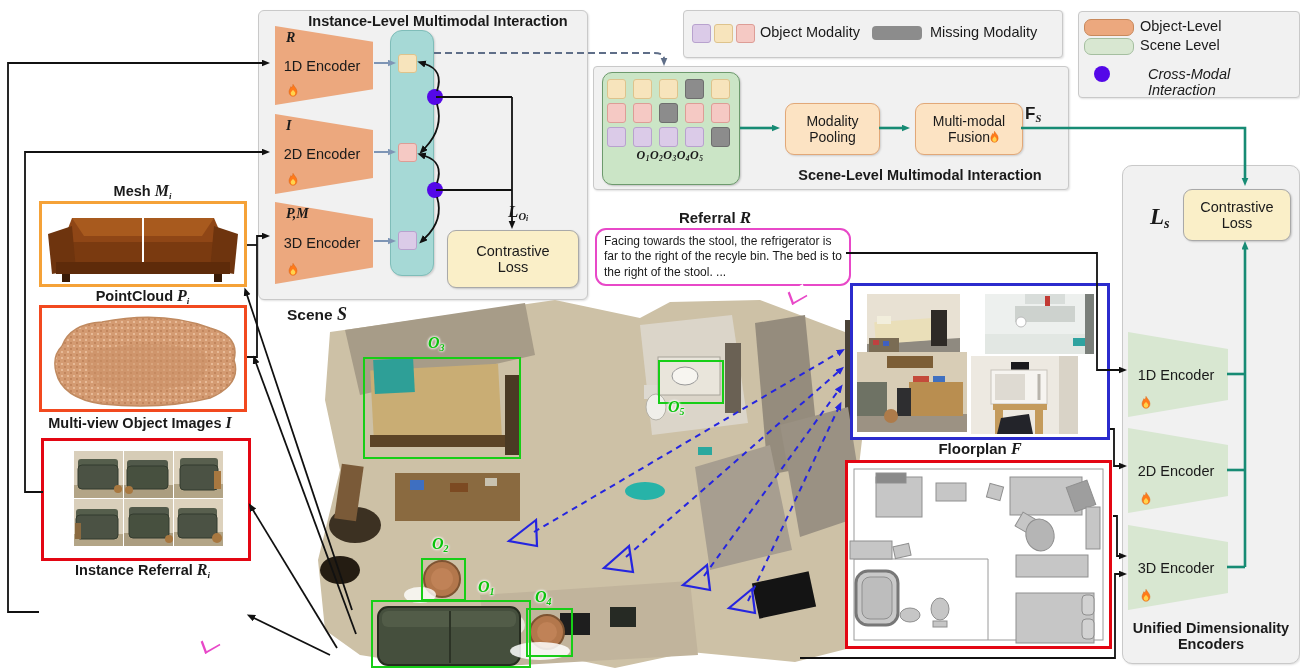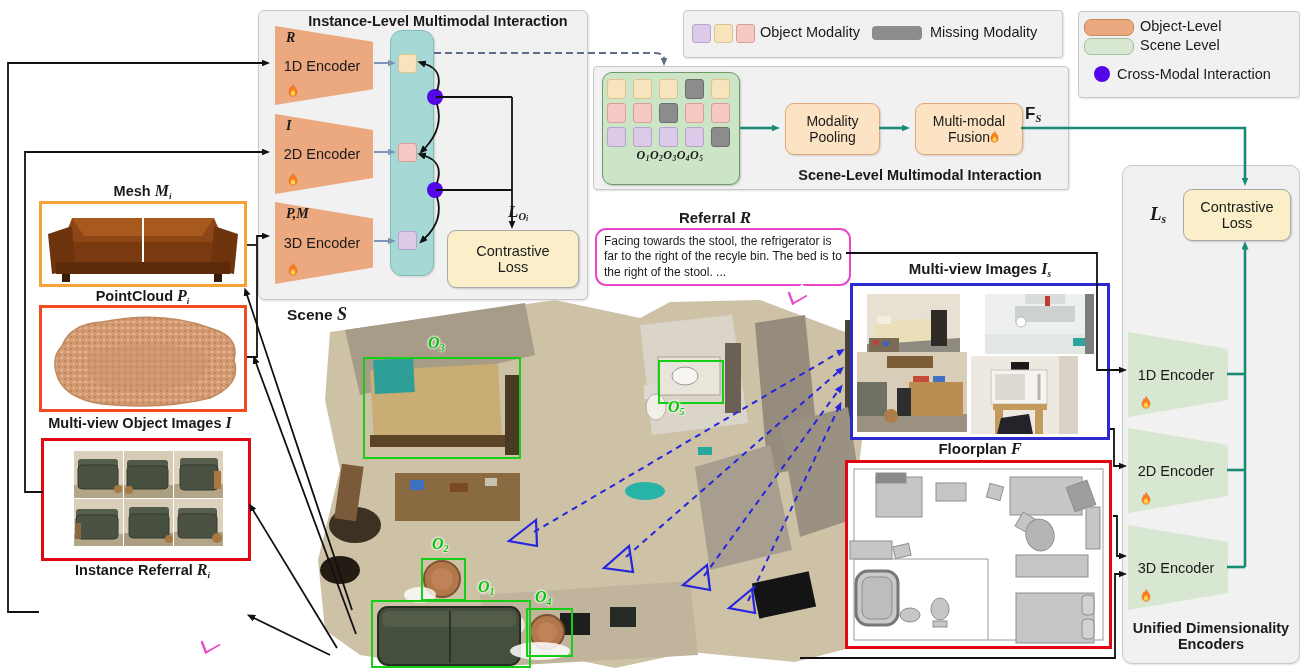--- a/index.html
+++ b/index.html
@@ -96,21 +96,21 @@
   <div class="legend-text abs" style="left:760px;top:24px;">Object Modality</div>
   <div class="abs" style="left:872px;top:26px;width:50px;height:14px;background:#8c8c8c;border-radius:4px;"></div>
   <div class="legend-text abs" style="left:930px;top:24px;">Missing Modality</div>
 
   <div class="panel abs" style="left:1078px;top:11px;width:220px;height:85px;border-radius:4px;"></div>
   <div class="abs" style="left:1084px;top:19px;width:48px;height:15px;background:#eca87e;border:1px solid #c8895c;border-radius:7px;"></div>
   <div class="legend-text abs" style="left:1140px;top:18px;">Object-Level</div>
   <div class="abs" style="left:1084px;top:38px;width:48px;height:15px;background:#d8e7d1;border:1px solid #a5bfa0;border-radius:7px;"></div>
   <div class="legend-text abs" style="left:1140px;top:37px;">Scene Level</div>
   <div class="abs" style="left:1094px;top:66px;width:16px;height:16px;border-radius:50%;background:#5408e8;"></div>
-  <div class="legend-text abs" style="left:1117px;top:66px;">Cross-Modal Interaction</div>
+  <div class="legend-text abs" style="left:1148px;top:66px;font-style:italic;">Cross-Modal Interaction</div>
 
   <div class="panel abs" style="left:593px;top:66px;width:474px;height:122px;border-radius:4px;"></div>
   <div class="abs" style="left:602px;top:72px;width:136px;height:111px;background:#cbe5c6;border:1.5px solid #6d9a6d;border-radius:10px;box-shadow:1px 1px 2px rgba(0,0,0,.2);"></div>
 
   <div class="sq c-cream abs" style="left:607px;top:79px;height:18px;"></div>
   <div class="sq c-cream abs" style="left:633px;top:79px;height:18px;"></div>
   <div class="sq c-cream abs" style="left:659px;top:79px;height:18px;"></div>
   <div class="sq c-gray abs" style="left:685px;top:79px;height:18px;"></div>
   <div class="sq c-cream abs" style="left:711px;top:79px;height:18px;"></div>
 
@@ -136,21 +136,21 @@
   </div>
   <svg class="abs" style="left:988px;top:130px;width:13px;height:14px;">
       <use href="#flame"></use>
     </svg>
   <div class="abs" style="left:1025px;top:104px;font-size:17px;font-weight:bold;">
     <span>F</span><span class="cal sub">S</span>
   </div>
   <div class="ptitle abs" style="left:790px;top:167px;width:260px;">Scene-Level Multimodal Interaction</div>
 
   <div class="panel abs" style="left:1122px;top:165px;width:176px;height:497px;border-radius:10px;"></div>
-  <div class="abs" style="left:1150px;top:203px;font-size:19px;">
+  <div class="abs" style="left:1150px;top:203px;font-size:23px;">
     <span class="cal">L</span><span class="cal sub">s</span>
   </div>
   <div class="lossbox abs" style="left:1183px;top:189px;width:106px;height:50px;">
     <span style="width:84px;">Contrastive Loss</span>
   </div>
   <div class="trap trap-g abs" style="left:1128px;top:332px;width:100px;height:85px;">
     <span class="enc-label">1D Encoder</span>
     <svg class="flame">
         <use href="#flame"></use>
       </svg>
@@ -312,23 +312,20 @@
   <div class="obj-lbl abs" style="left:478px;top:578px;"><span>O</span><span class="sub">1</span></div>
   <div class="gbox abs" style="left:421px;top:558px;width:41px;height:39px;"></div>
   <div class="obj-lbl abs" style="left:412px;top:535px;margin-left:20px;"><span>O</span><span class="sub">2</span></div>
   <div class="gbox abs" style="left:363px;top:357px;width:154px;height:98px;"></div>
   <div class="obj-lbl abs" style="left:428px;top:334px;"><span>O</span><span class="sub">3</span></div>
   <div class="gbox abs" style="left:526px;top:608px;width:43px;height:45px;"></div>
   <div class="obj-lbl abs" style="left:535px;top:588px;"><span>O</span><span class="sub">4</span></div>
   <div class="gbox abs" style="left:658px;top:360px;width:62px;height:40px;"></div>
   <div class="obj-lbl abs" style="left:668px;top:398px;"><span>O</span><span class="sub">5</span></div>
 
-  <div class="caption abs" style="left:860px;top:260px;width:240px;font-size:15px;">
-    <span>Multi-view Images</span> <span class="cal" style="font-size:16px;">I</span><span class="cal sub">s</span>
-  </div>
   <div class="imgbox abs" style="left:850px;top:283px;width:254px;height:151px;border:3px solid #2b2bcd;">
     <svg class="abs" style="left:14px;top:8px;" width="93" height="64" viewBox="0 0 93 64">
       <rect width="93" height="64" fill="#e8e1d3"></rect>
         <polygon points="0,50 93,44 93,64 0,64" fill="#8f8a80"></polygon>
       <rect x="8" y="26" width="62" height="22" fill="#eadfb9" transform="rotate(-4 39 37)"></rect>
       <rect x="10" y="22" width="14" height="8" fill="#f2eedc"></rect>
       <rect x="64" y="16" width="16" height="36" fill="#2e2a26"></rect>
       <rect x="2" y="44" width="30" height="14" fill="#7a6c54"></rect>
       <rect x="6" y="46" width="6" height="5" fill="#c04040"></rect>
         <rect x="16" y="47" width="6" height="5" fill="#4060c0"></rect>

